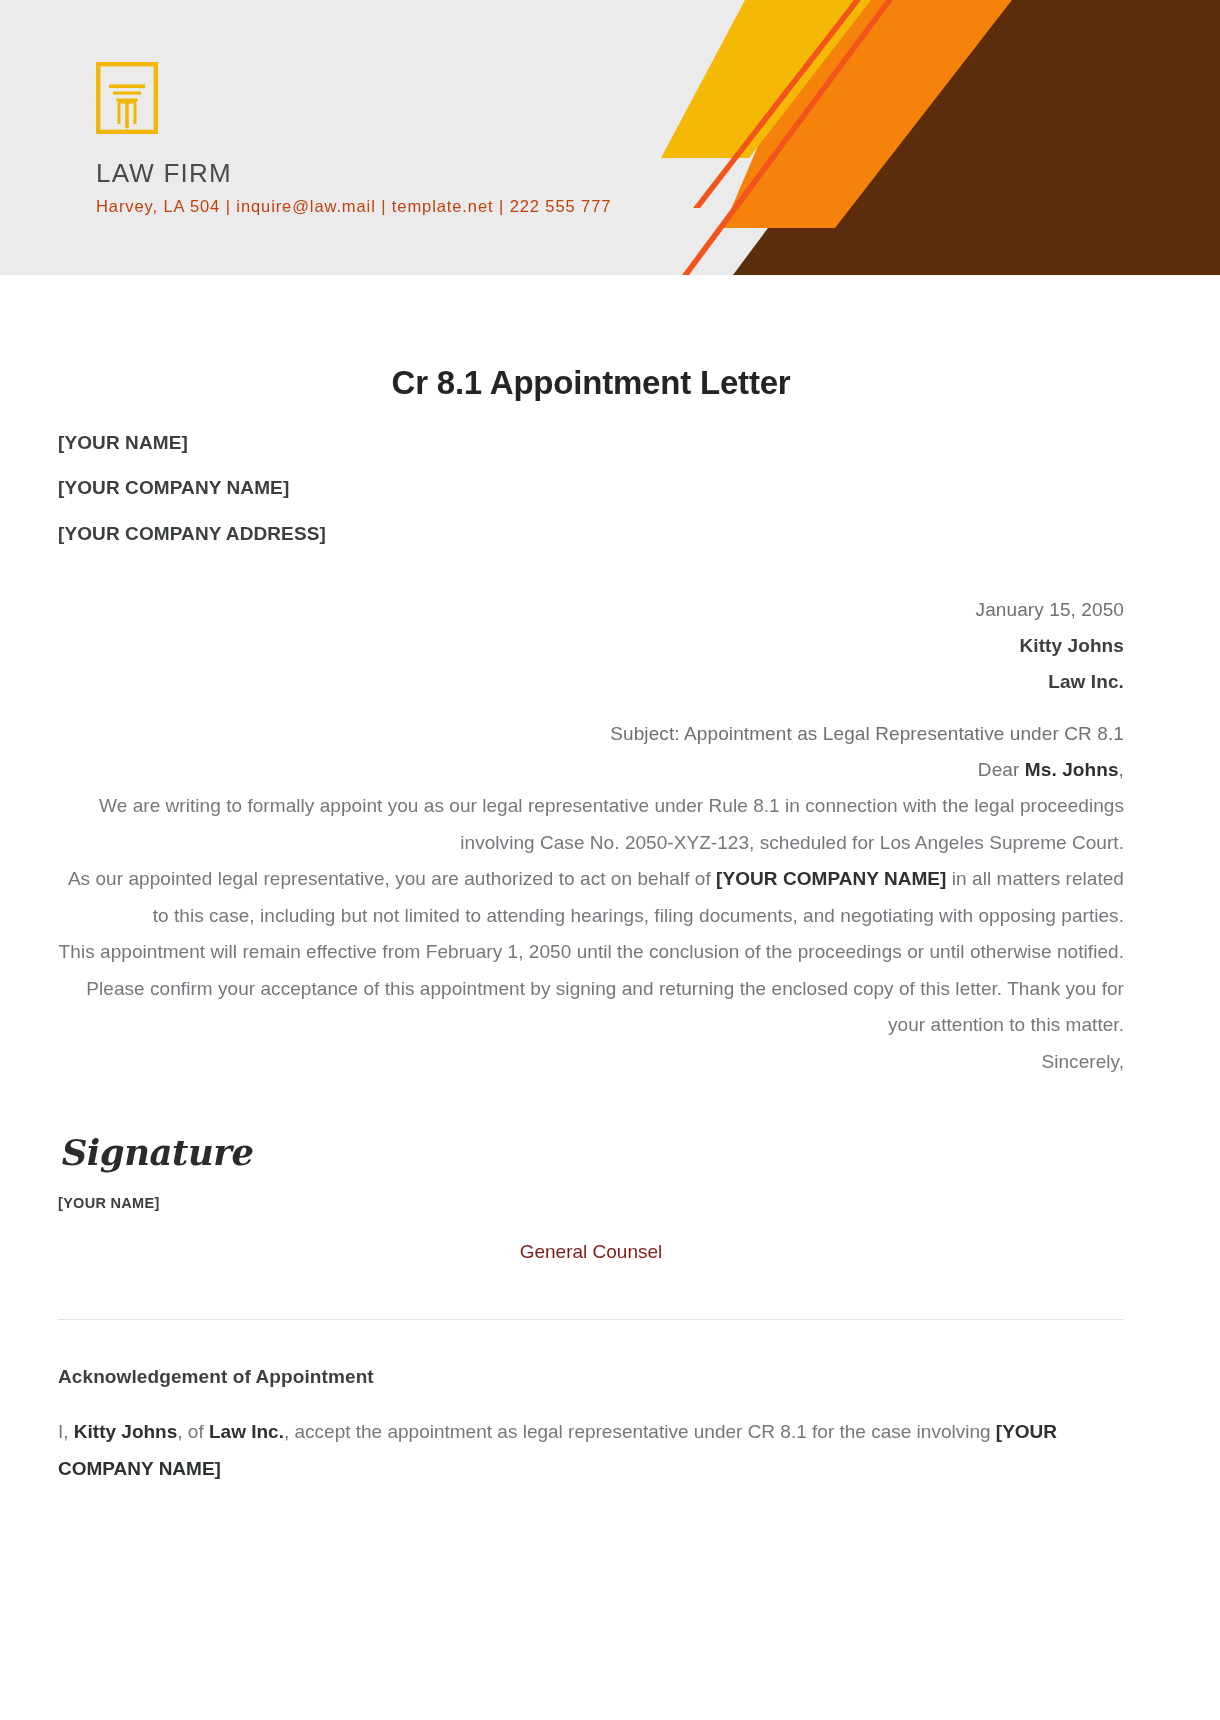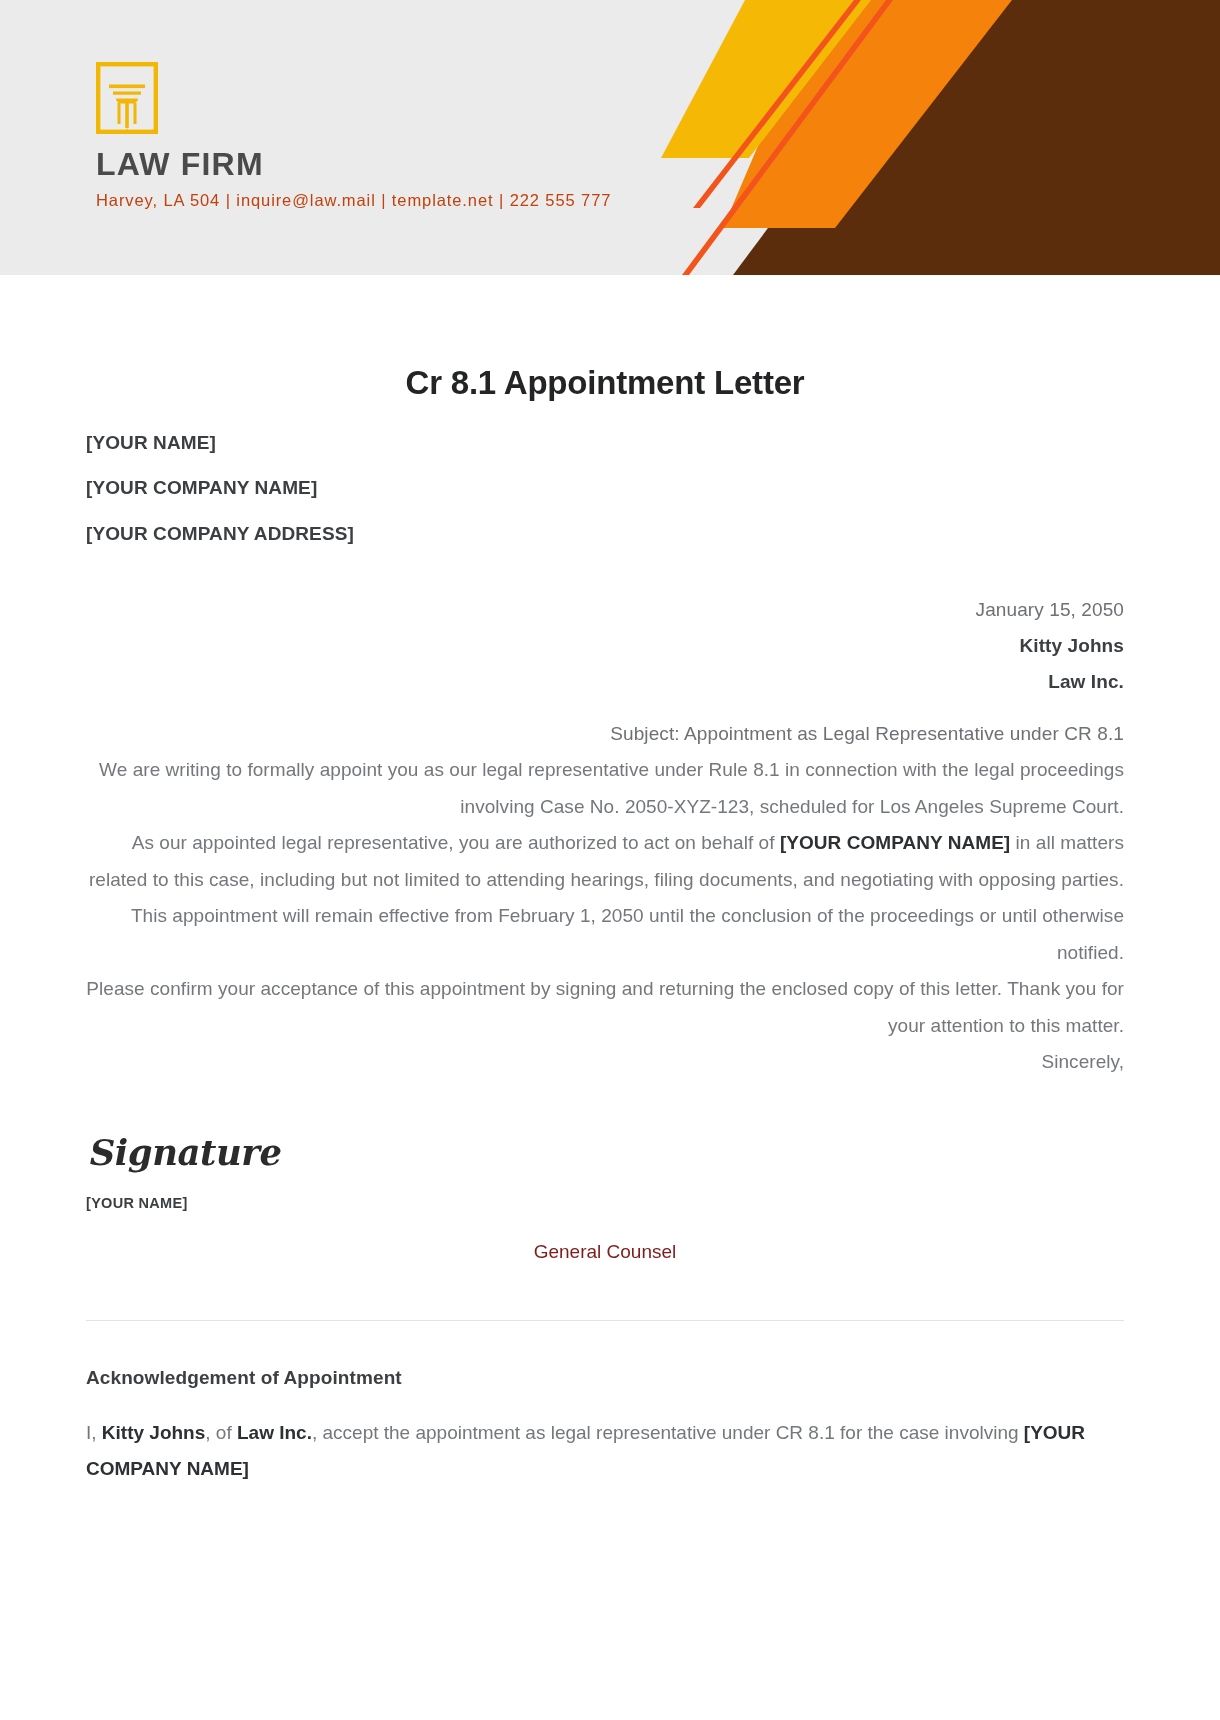--- a/index.html
+++ b/index.html
@@ -46,42 +46,42 @@
     width: 640px;
   }
 
   .logo-mark {
     width: 62px;
     height: 72px;
     display: block;
   }
 
   .brand-name {
-    margin-top: 14px;
-    font-size: 32px;
-    font-weight: 700;
+    margin-top: 26px;
+    font-size: 26px;
+    font-weight: 400;
     letter-spacing: 1.2px;
     color: #4a4a4a;
     line-height: 1;
     font-family: "Liberation Sans", sans-serif;
   }
 
   .brand-contact {
     margin-top: 11px;
     font-size: 16.5px;
     letter-spacing: 0.9px;
     color: #c2410c;
     line-height: 1.2;
     white-space: nowrap;
   }
 
   
   .content {
     position: relative;
-    padding: 0 96px 0 86px;
+    padding: 0 96px 0 58px;
   }
 
   .doc-title {
     text-align: center;
     font-size: 33px;
     font-weight: 700;
     color: #222426;
     letter-spacing: -0.2px;
     margin-top: 88px;
     margin-bottom: 0;
@@ -221,20 +221,21 @@
       <div class="recipient-line">[YOUR COMPANY NAME]</div>
       <div class="recipient-line">[YOUR COMPANY ADDRESS]</div>
     </section>
 
     <section class="meta-block">
       <div class="meta-line">January 15, 2050</div>
       <div class="meta-line strong">Kitty Johns</div>
       <div class="meta-line strong">Law Inc.</div>
       <div class="meta-gap"></div>
       <div class="meta-line">Subject: Appointment as Legal Representative under CR 8.1</div>
+      <div class="meta-line"><span>Dear </span><b>Ms. Johns</b><span>,</span></div>
     </section>
 
     <section>
       <p class="para">We are writing to formally appoint you as our legal representative under Rule 8.1 in connection with the legal proceedings involving Case No. 2050-XYZ-123, scheduled for Los Angeles Supreme Court.</p>
 
       <p class="para"><span>As our appointed legal representative, you are authorized to act on behalf of </span><b>[YOUR COMPANY NAME]</b><span> in all matters related to this case, including but not limited to attending hearings, filing documents, and negotiating with opposing parties.</span></p>
 
       <p class="para">This appointment will remain effective from February 1, 2050 until the conclusion of the proceedings or until otherwise notified.</p>
 
       <p class="para">Please confirm your acceptance of this appointment by signing and returning the enclosed copy of this letter. Thank you for your attention to this matter.</p>

